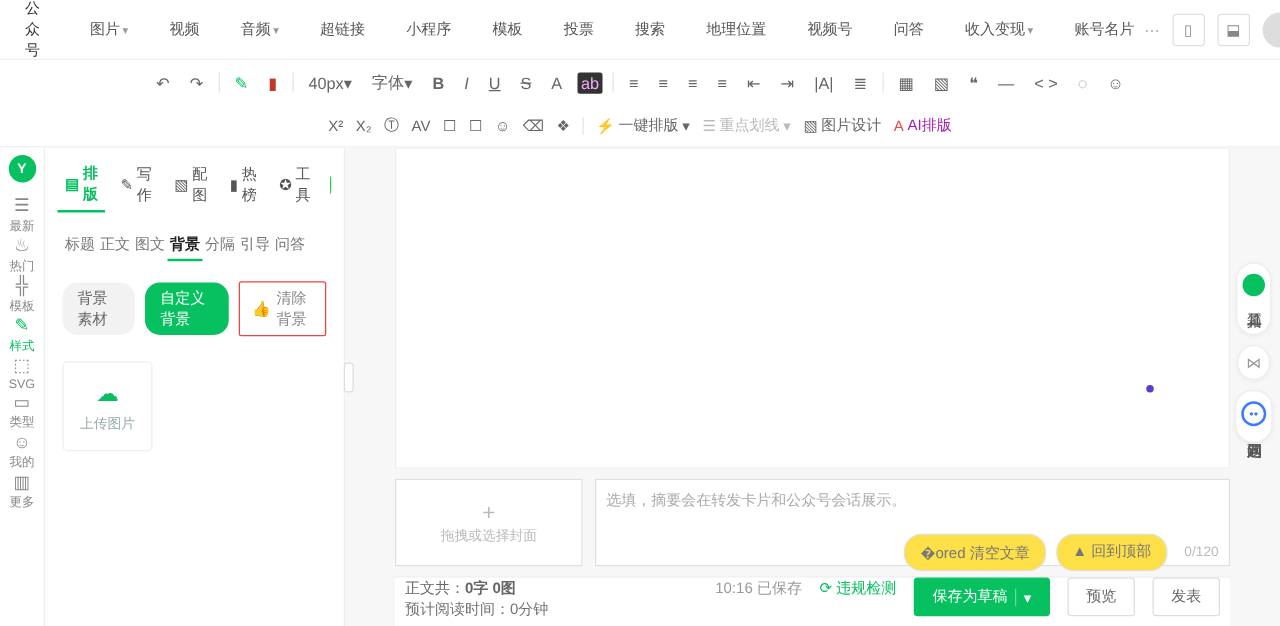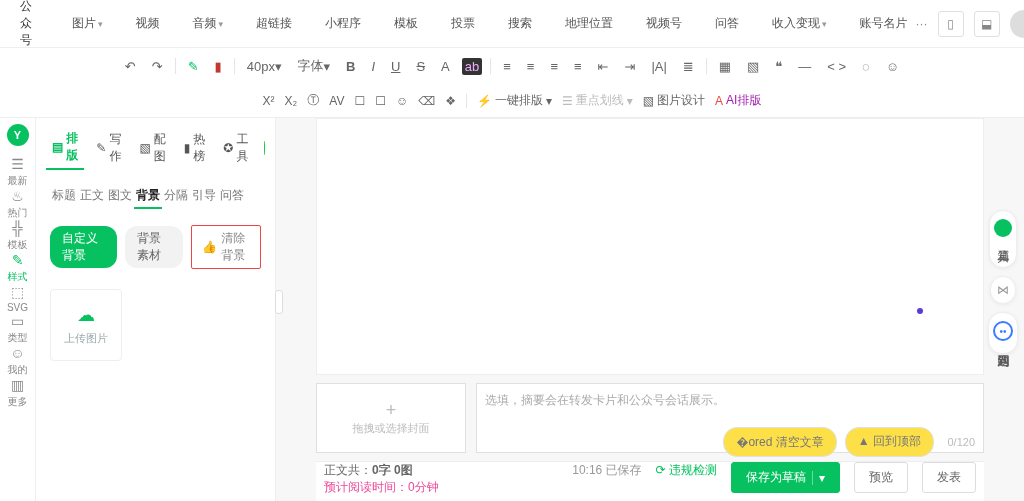--- a/index.html
+++ b/index.html
@@ -192,22 +192,22 @@
     <div class="subtabs" id="subtabs">
         <span>标题</span>
         <span>正文</span>
         <span>图文</span>
         <span class="active">背景</span>
         <span>分隔</span>
         <span>引导</span>
         <span>问答</span>
       </div>
     <div class="bg-row">
+      <span class="chip">背景素材</span>
       <span class="chip active">自定义背景</span>
-      <span class="chip">背景素材</span>
       <span class="clear-box">👍<span>清除背景</span></span>
     </div>
     <div class="upload">
       <span class="cloud">☁</span>
       <span style="font-size:11px">上传图片</span>
     </div>
   </div>
 
   <div class="editor">
     <div class="canvas">
@@ -219,21 +219,21 @@
         <span style="font-size:11px">拖拽或选择封面</span>
       </div>
       <div class="summary">
         <span>选填，摘要会在转发卡片和公众号会话展示。</span>
         <span class="count">0/120</span>
       </div>
     </div>
     <div class="footer">
       <div>
         <div><span>正文共：</span><b>0字 0图</b></div>
-        <div style="color:#ec4899"><span>预计阅读时间：</span><span>0分钟</span></div>
+        <div style="color:#737373"><span>预计阅读时间：</span><span>0分钟</span></div>
       </div>
       <div class="spacer"></div>
       <span style="color:#999"><span>10:16</span> <span>已保存</span></span>
       <span class="link-green">⟳ <span>违规检测</span></span>
       <span class="btn primary split">
           <span>保存为草稿</span>
           <span class="dd">▾</span>
         </span>
       <span class="btn">预览</span>
       <span class="btn">发表</span>

